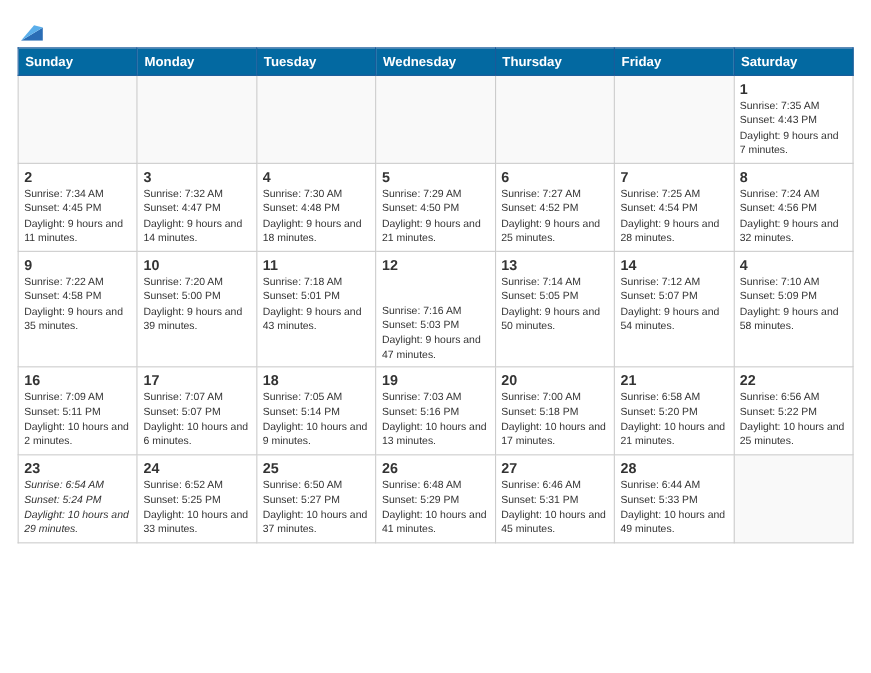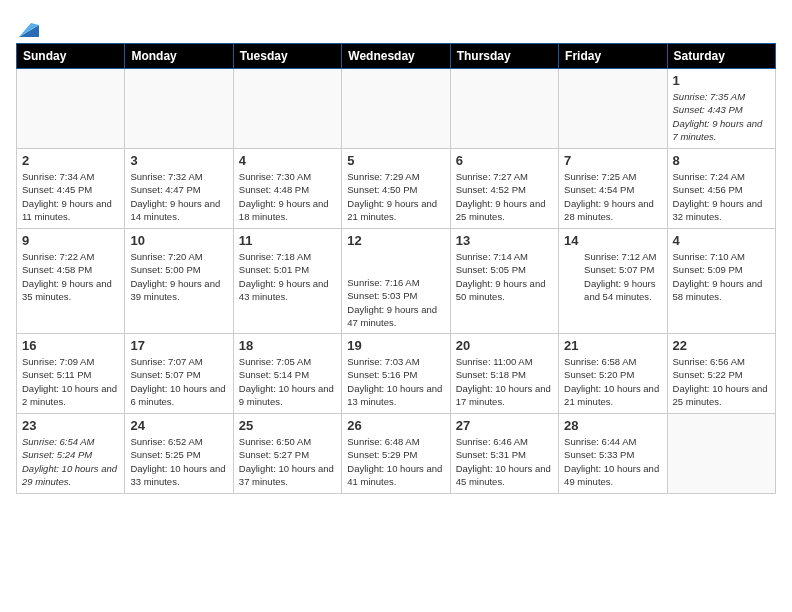--- a/index.html
+++ b/index.html
@@ -36,21 +36,21 @@
     .title-location {
       font-size: 15px;
       color: #555;
     }
     .calendar {
       width: 100%;
       border-collapse: collapse;
       border: 1px solid #ccc;
     }
     .calendar th {
-      background-color: #000000;
+      background-color: #0369a1;
       color: #fff;
       font-size: 12px;
       font-weight: bold;
       text-align: left;
       padding: 5px 6px;
       border: 1px solid #1a5a9a;
       margin-top: 36px;
     }
     .calendar td {
       border: 1px solid #ccc;
@@ -113,21 +113,21 @@
     <tbody id="calendar-body">
     <tr>
           <td class="empty-cell"></td>
           <td class="empty-cell"></td>
           <td class="empty-cell"></td>
           <td class="empty-cell"></td>
           <td class="empty-cell"></td>
           <td class="empty-cell"></td>
           <td>
             <span class="day-number">1</span>
-            <div class="day-info" style="white-space: pre-line; font-style: italic;">Sunrise: 7:35 AM
+            <div class="day-info" style="white-space: pre-line;">Sunrise: 7:35 AM
 Sunset: 4:43 PM
 Daylight: 9 hours and 7 minutes.</div>
           </td>
         </tr>
         <tr>
           <td>
             <span class="day-number">2</span>
             <div class="day-info" style="white-space: pre-line;">Sunrise: 7:34 AM
 Sunset: 4:45 PM
 Daylight: 9 hours and 11 minutes.</div>
@@ -195,21 +195,21 @@
 Daylight: 9 hours and 47 minutes.</div>
           </td>
           <td>
             <span class="day-number">13</span>
             <div class="day-info" style="white-space: pre-line;">Sunrise: 7:14 AM
 Sunset: 5:05 PM
 Daylight: 9 hours and 50 minutes.</div>
           </td>
           <td>
             <span class="day-number">14</span>
-            <div class="day-info" style="white-space: pre-line; margin-left: 20px;">Sunrise: 7:12 AM
+            <div class="day-info" style="white-space: pre-line;">Sunrise: 7:12 AM
 Sunset: 5:07 PM
 Daylight: 9 hours and 54 minutes.</div>
           </td>
           <td>
             <span class="day-number">4</span>
             <div class="day-info" style="white-space: pre-line;">Sunrise: 7:10 AM
 Sunset: 5:09 PM
 Daylight: 9 hours and 58 minutes.</div>
           </td>
         </tr>
@@ -233,21 +233,21 @@
 Daylight: 10 hours and 9 minutes.</div>
           </td>
           <td>
             <span class="day-number">19</span>
             <div class="day-info" style="white-space: pre-line;">Sunrise: 7:03 AM
 Sunset: 5:16 PM
 Daylight: 10 hours and 13 minutes.</div>
           </td>
           <td>
             <span class="day-number">20</span>
-            <div class="day-info" style="white-space: pre-line;">Sunrise: 11:00 AM
+            <div class="day-info" style="white-space: pre-line;">Sunrise: 7:00 AM
 Sunset: 5:18 PM
 Daylight: 10 hours and 17 minutes.</div>
           </td>
           <td>
             <span class="day-number">21</span>
             <div class="day-info" style="white-space: pre-line;">Sunrise: 6:58 AM
 Sunset: 5:20 PM
 Daylight: 10 hours and 21 minutes.</div>
           </td>
           <td>

